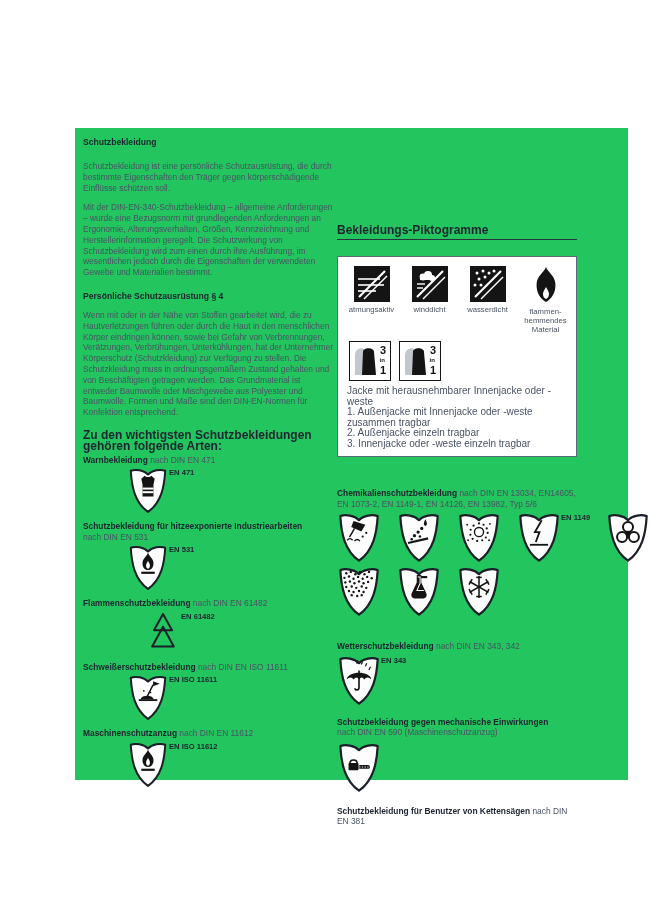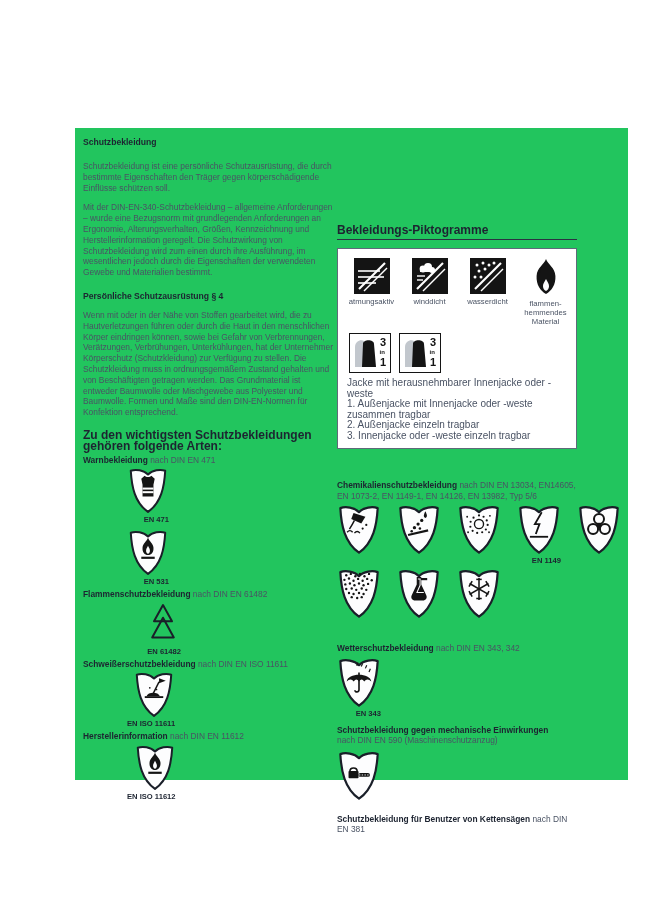--- a/index.html
+++ b/index.html
@@ -17,27 +17,27 @@
 
   .ttl{font-size:8.6px;font-weight:bold;color:#1d2431;line-height:11px;margin:0;}
   p.body{font-size:8.4px;line-height:10.8px;color:#4a5364;margin:0 0 9px 0;}
   .sub{font-size:8.6px;font-weight:bold;color:#1d2431;line-height:11px;}
   .lead{font-size:12px;font-weight:bold;color:#1d2431;line-height:11px;margin:12px 0 3px 0;}
 
   .sec{margin:0 0 3px 0;}
   .sec-h{font-size:8.4px;line-height:10.5px;color:#4a5364;}
   .sec-h .b{font-weight:bold;color:#1d2431;}
   .sec-h .blk{display:block;}
-  .fig{display:inline-flex;flex-direction:column;align-items:flex-end;}
+  .fig{display:inline-flex;align-items:flex-start;}
   .ind{margin:2px 0 0 44px;}
   .cap{font-size:7.6px;font-weight:bold;color:#1d2431;margin-top:1px;white-space:nowrap;}
 
   .rule-title{font-size:12px;font-weight:bold;color:#1d2431;line-height:11px;
     border-bottom:1.5px solid #2a3342;padding-bottom:3px;}
-  .pbox{border:1px solid #5f6a79;background:#ffffff;margin-top:8px;
+  .pbox{border:1px solid #5f6a79;background:#ffffff;margin-top:16px;
     padding:9px 6px 7px 9px;}
   .picto-row{display:flex;gap:9px;align-items:flex-start;}
   .picto{width:51px;display:flex;flex-direction:column;align-items:center;}
   .picto-label{font-size:7.7px;line-height:9px;color:#4a5364;text-align:center;margin-top:3px;}
   .jacket-row{display:flex;gap:8px;margin:7px 0 5px 2px;}
   .note{font-size:10px;line-height:10.5px;color:#4a5364;}
 
   .shield-row{display:flex;gap:16px;align-items:flex-start;margin:3px 0 2px 0;}
   .mt{margin-top:10px;}
   svg{display:block;}
@@ -81,20 +81,23 @@
           <use href="#shield"></use>
           <path d="M16 14 L20 10.5 C21.5 12.5 26.5 12.5 28 10.5 L32 14 L30.5 21 L30.5 35 L17.5 35 L17.5 21 Z" fill="#141414"></path>
           <rect x="17.5" y="24.5" width="13" height="2.4" fill="#fdfdfe"></rect>
           <rect x="17.5" y="28.8" width="13" height="2.4" fill="#fdfdfe"></rect>
         </svg>
         <div class="cap">EN 471</div>
       </div>
     </div>
 
     <div class="sec">
+      <div class="sec-h">
+        <span class="b">Schutzbekleidung für hitzeexponierte Industriearbeiten</span><span class="blk">nach DIN EN 531</span>
+      </div>
       <div class="fig ind">
         <svg width="42" height="47" viewBox="0 0 48 56">
           <use href="#shield"></use>
             <use href="#flame-glyph"></use>
         </svg>
         <div class="cap">EN 531</div>
       </div>
     </div>
 
     <div class="sec">
@@ -123,21 +126,21 @@
           <rect x="13" y="30" width="22" height="2.2" fill="#141414"></rect>
           <circle cx="19" cy="20" r="1" fill="#141414"></circle>
             <circle cx="27" cy="22" r="1" fill="#141414"></circle>
         </svg>
         <div class="cap">EN ISO 11611</div>
       </div>
     </div>
 
     <div class="sec">
       <div class="sec-h">
-        <span class="b">Herstellerinformation</span><span> nach DIN EN 11612</span>
+        <span class="b">Maschinenschutzanzug</span><span> nach DIN EN 11612</span>
       </div>
       <div class="fig ind">
         <svg width="42" height="47" viewBox="0 0 48 56">
           <use href="#shield"></use>
             <use href="#flame-glyph"></use>
         </svg>
         <div class="cap">EN ISO 11612</div>
       </div>
     </div>
   </div>

